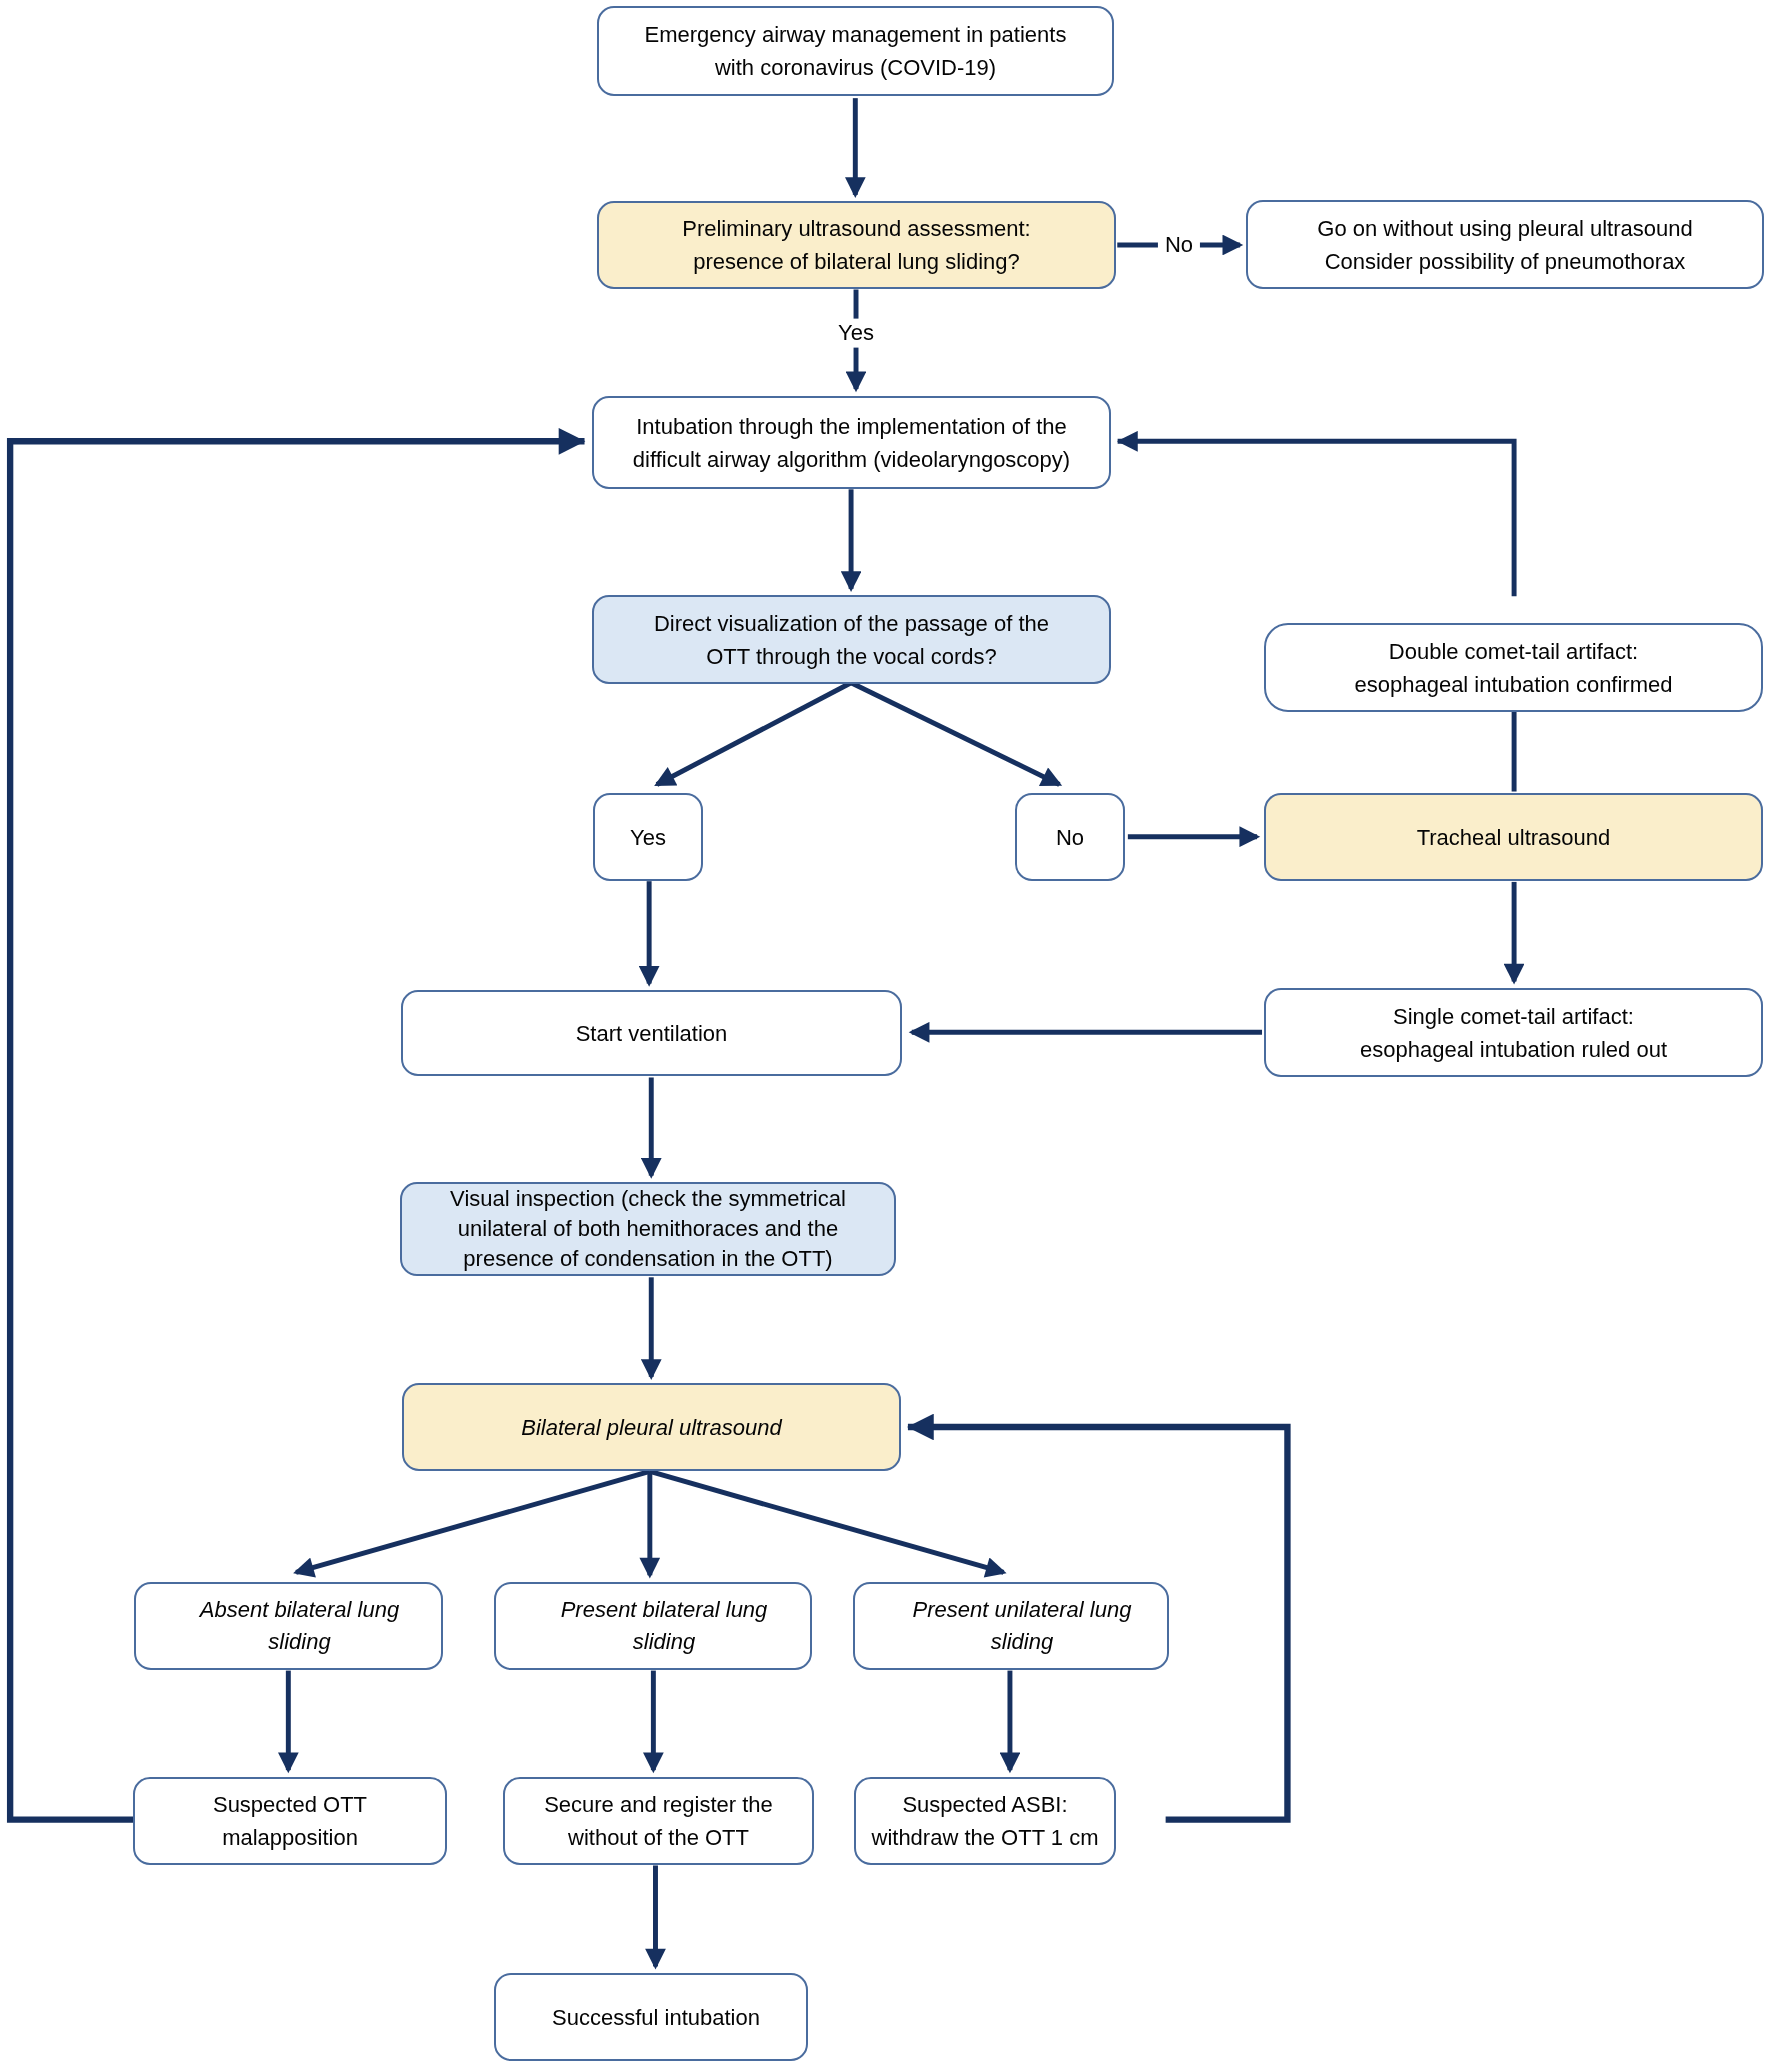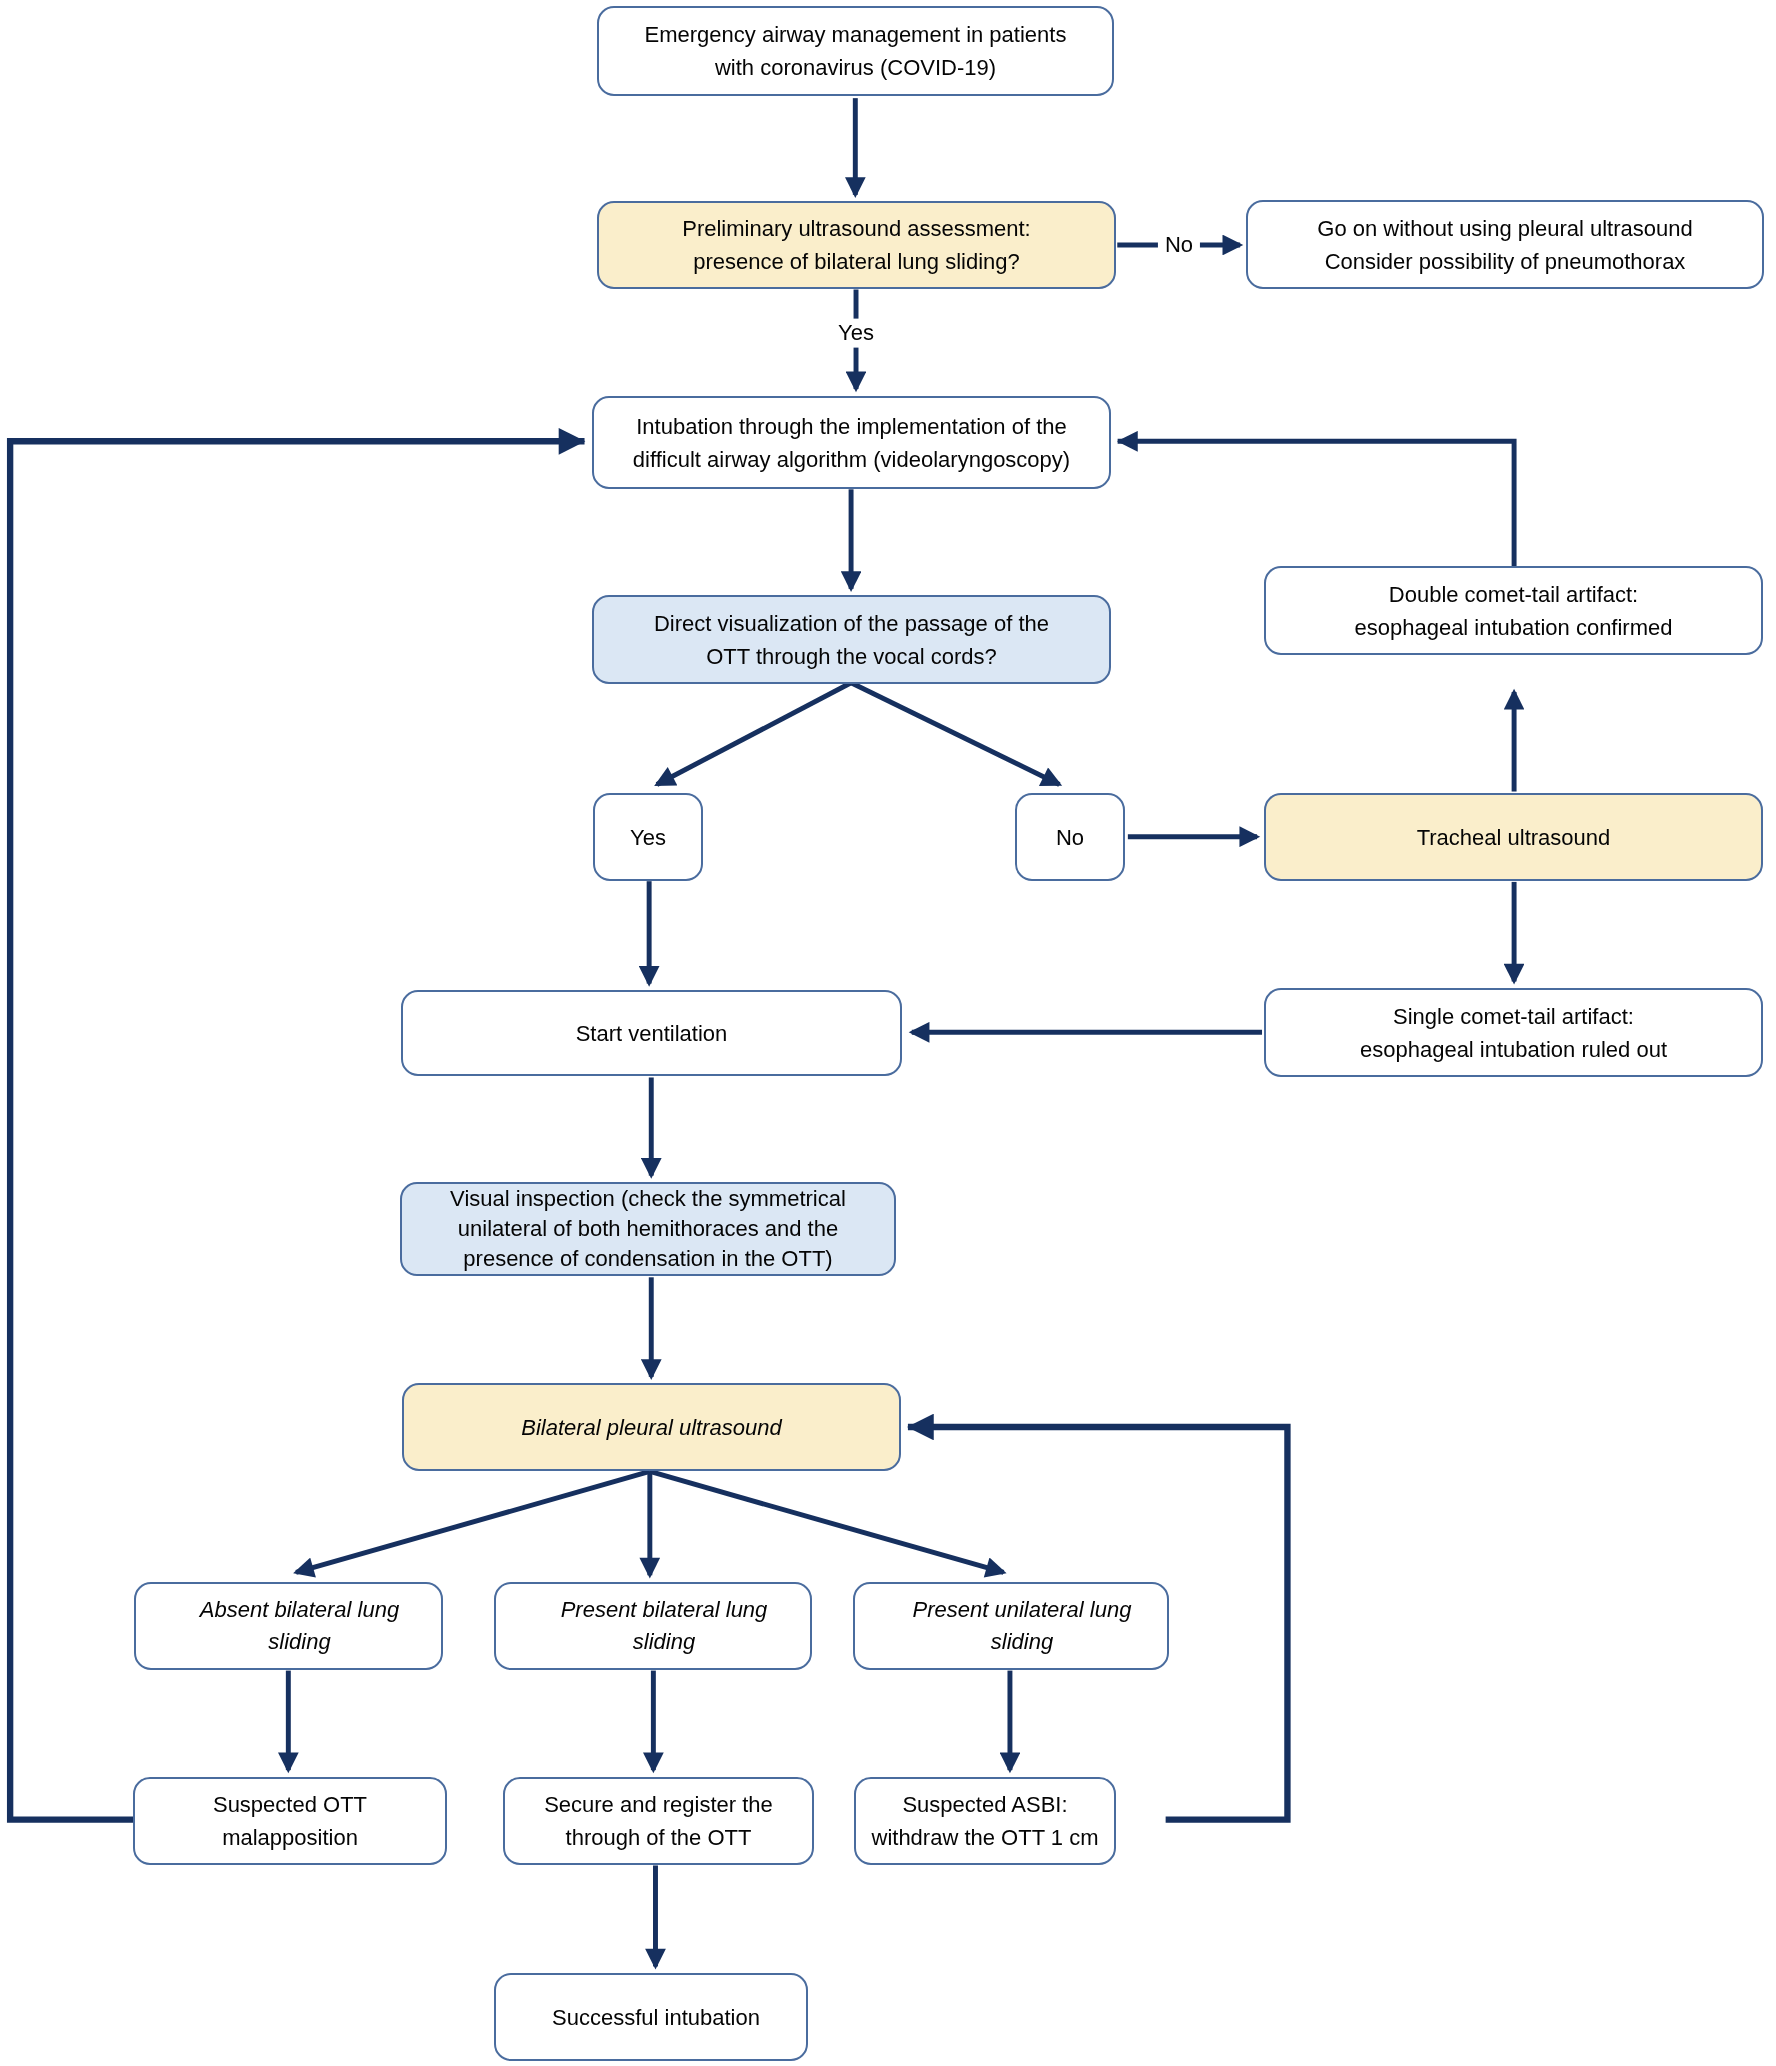--- a/index.html
+++ b/index.html
@@ -105,21 +105,21 @@
   </div>
 
   <div class="node" style="left:593px;top:793px;width:110px;height:88px;">
     <span>Yes</span>
   </div>
 
   <div class="node" style="left:1015px;top:793px;width:110px;height:88px;">
     <span>No</span>
   </div>
 
-  <div class="node" style="left:1264px;top:566px;width:499px;height:89px;">
+  <div class="node" style="left:1264px;top:623px;width:499px;height:89px;border-radius:24px;">
     <span>Double comet-tail artifact:</span>
     <span>esophageal intubation confirmed</span>
   </div>
 
   <div class="node yellow" style="left:1264px;top:793px;width:499px;height:88px;">
     <span>Tracheal ultrasound</span>
   </div>
 
   <div class="node" style="left:1264px;top:988px;width:499px;height:89px;">
     <span>Single comet-tail artifact:</span>
@@ -155,21 +155,21 @@
     <span>sliding</span>
   </div>
 
   <div class="node" style="left:133px;top:1777px;width:314px;height:88px;">
     <span>Suspected OTT</span>
     <span>malapposition</span>
   </div>
 
   <div class="node" style="left:503px;top:1777px;width:311px;height:88px;">
     <span>Secure and register the</span>
-    <span>through of the OTT</span>
+    <span>without of the OTT</span>
   </div>
 
   <div class="node" style="left:854px;top:1777px;width:262px;height:88px;">
     <span>Suspected ASBI:</span>
     <span>withdraw the OTT 1 cm</span>
   </div>
 
   <div class="node" style="left:494px;top:1973px;width:314px;height:88px;padding-left:10px;">
     <span>Successful intubation</span>
   </div>

